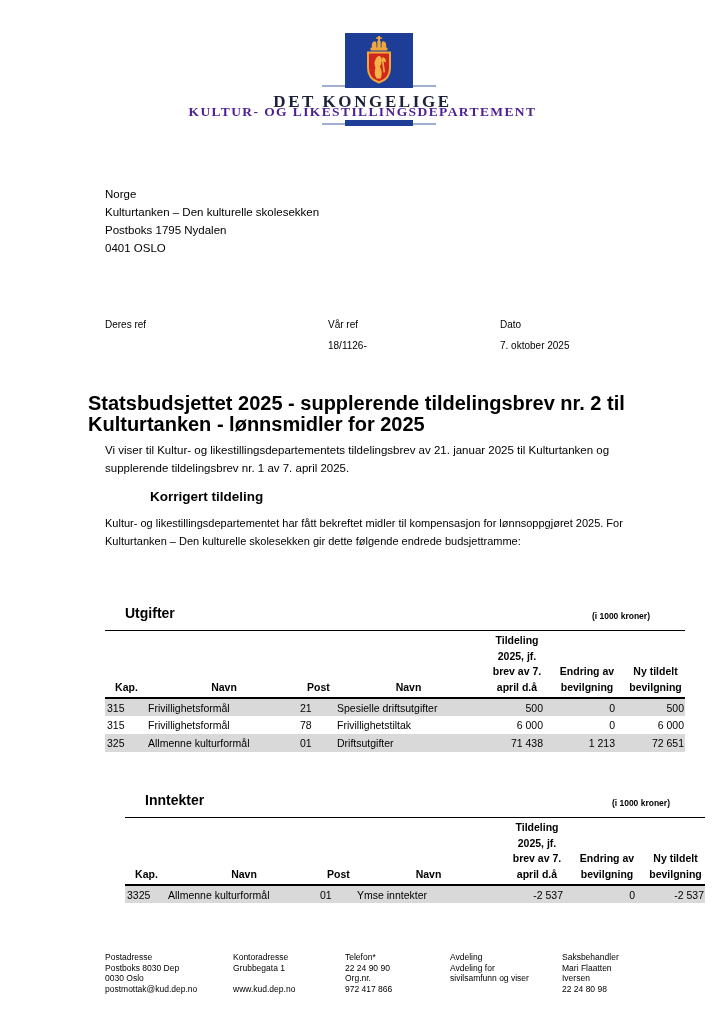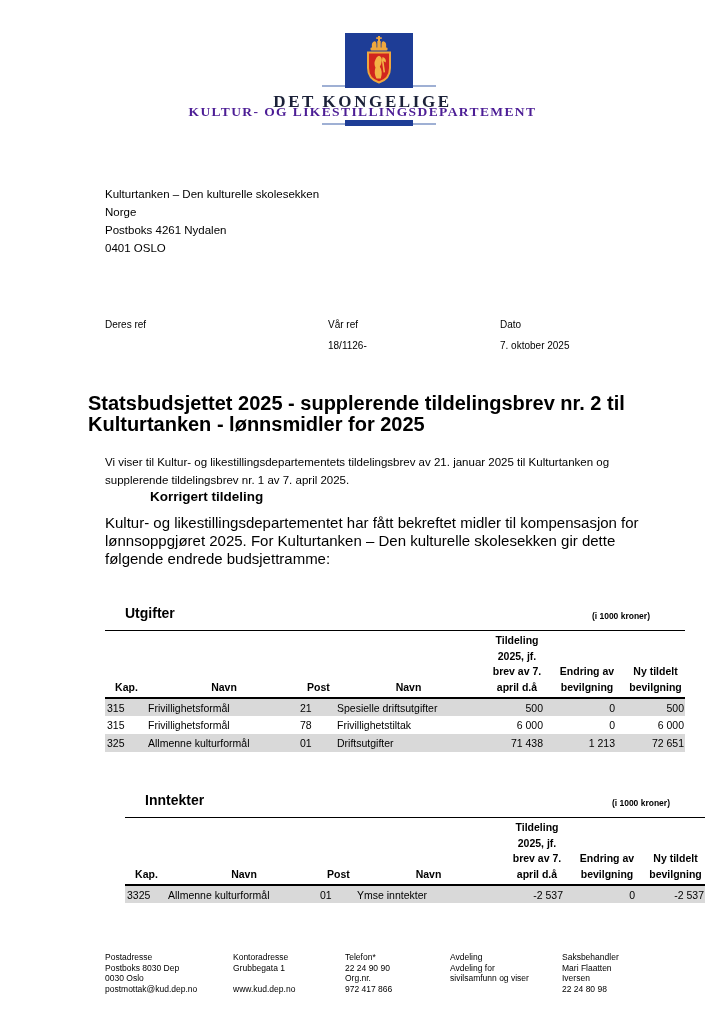--- a/index.html
+++ b/index.html
@@ -35,23 +35,23 @@
   .ref-col { position:absolute; top:0; }
   .ref-deres { left:105px; } .ref-var { left:328px; } .ref-dato { left:500px; }
   .ref-label { line-height:13px; }
   .ref-value { position:relative; top:8px; line-height:13px; }
 
   
   .doc-title {
     position:absolute; left:88px; top:393px; width:565px;
     font-size:20px; font-weight:bold; line-height:21px;
   }
-  .intro { position:absolute; left:105px; top:441px; width:555px; font-size:11.5px; line-height:18px;margin-top:12px; }
+  .intro { position:absolute; left:105px; top:441px; width:555px; font-size:11.5px; line-height:18px; }
   .h2 { position:absolute; left:105px; top:489px; font-size:13.5px; font-weight:bold;padding-left:45px; }
-  .para2 { position:absolute; left:105px; top:514px; width:555px; font-size:15px; line-height:18px; }
+  .para2 { position:absolute; left:105px; top:514px; width:555px; font-size:11px; line-height:18px; }
 
   
   .tbl-block { position:absolute; left:105px; width:580px; }
   .tbl-block.utgifter { top:593px; }
   .tbl-block.inntekter { top:780px;margin-left:20px; }
   .tbl-head { display:flex; justify-content:space-between; align-items:flex-end; height:28px; margin-bottom:9px; }
   .tbl-title { font-size:14px; font-weight:bold; margin-left:20px; }
   .tbl-unit { font-size:8.5px; font-weight:bold; margin-right:35px; }
   table.budget {
     width:580px; border-collapse:collapse; table-layout:fixed;
@@ -106,23 +106,23 @@
         <rect x="37.6" y="26.5" width="1.6" height="13" transform="rotate(-8 38.4 33)"></rect>
       </g>
     </svg>
     <div class="lh1">DET KONGELIGE</div>
     <div class="lh2">KULTUR- OG LIKESTILLINGSDEPARTEMENT</div>
     <div class="hairline hl-bottom"></div>
     <div class="blue-seg"></div>
   </header>
 
   <div class="recipient">
+    <div class="r-line">Norge</div>
     <div class="r-line">Kulturtanken – Den kulturelle skolesekken</div>
-    <div class="r-line">Norge</div>
-    <div class="r-line">Postboks 4261 Nydalen</div>
+    <div class="r-line">Postboks 1795 Nydalen</div>
     <div class="r-line">0401 OSLO</div>
   </div>
 
   <div class="refs">
     <div class="ref-col ref-deres">
       <div class="ref-label">Deres ref</div>
       <div class="ref-value"></div>
     </div>
     <div class="ref-col ref-var">
       <div class="ref-label">Vår ref</div>

